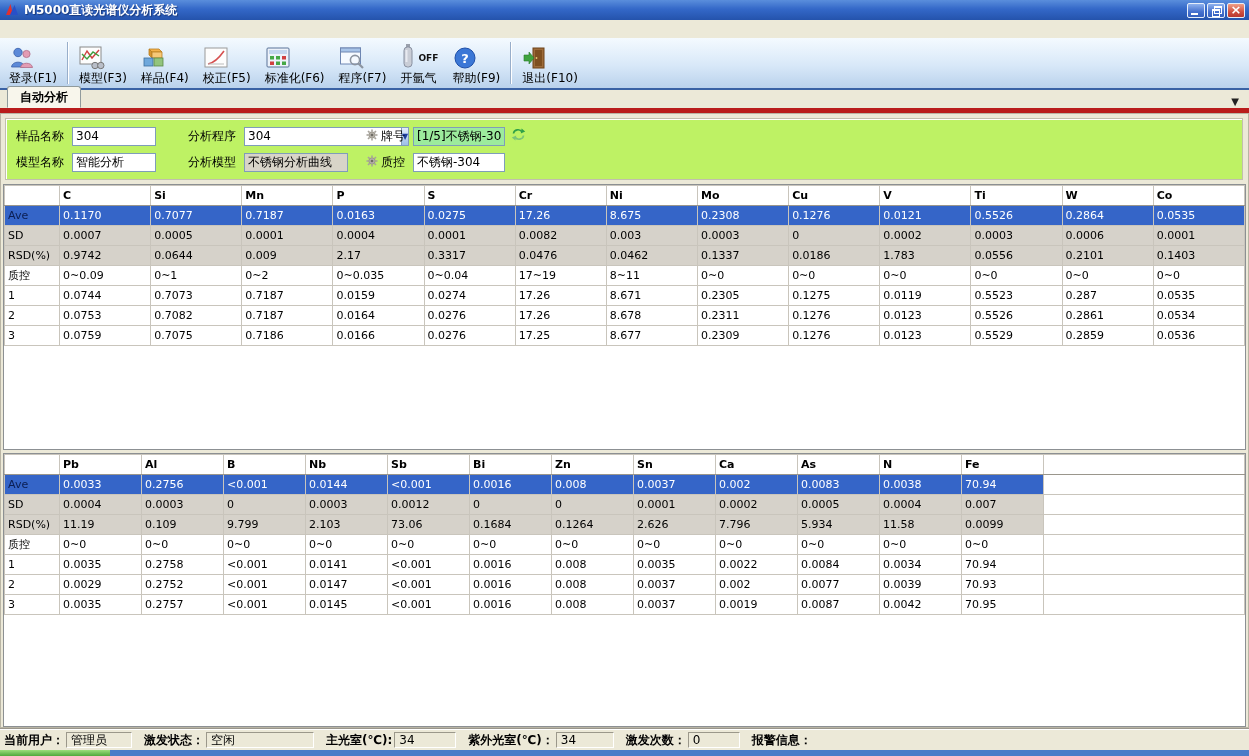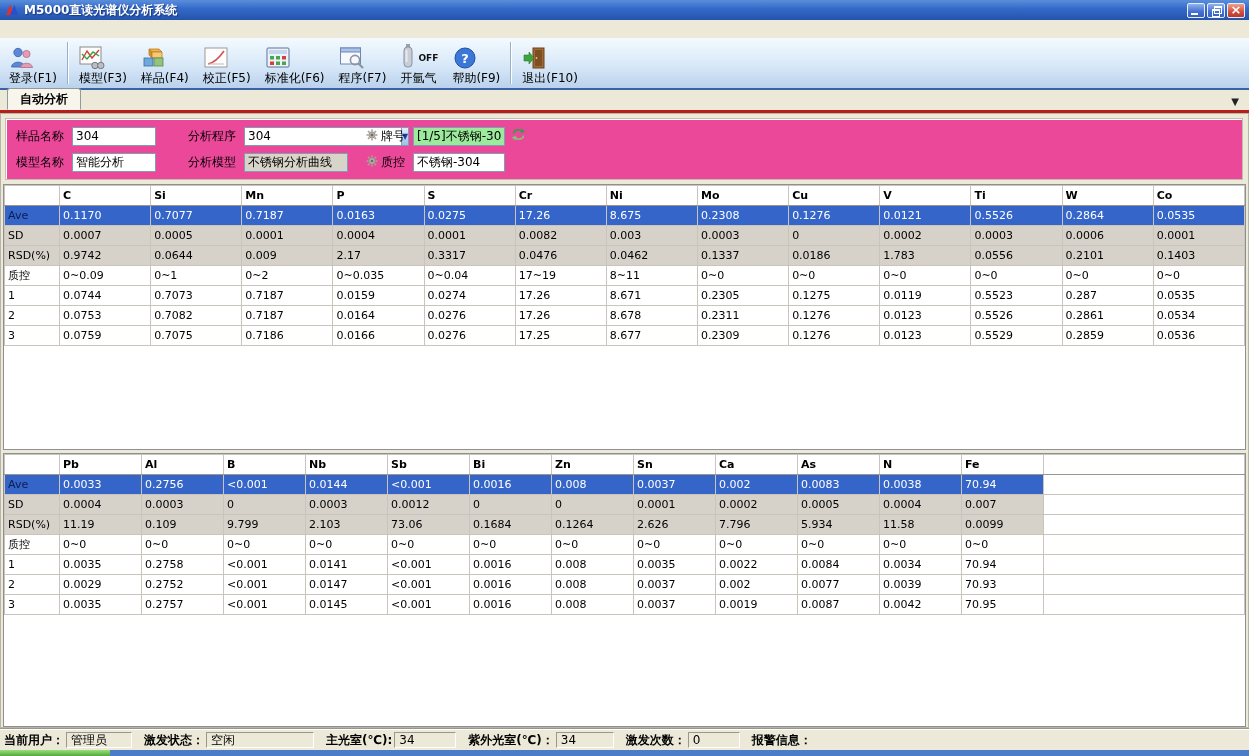--- a/index.html
+++ b/index.html
@@ -25,28 +25,28 @@
 
   
   .toolbar{position:absolute;left:0;top:38px;width:100%;height:52px;background:linear-gradient(180deg,#F4FAFF 0%,#D8E8F8 55%,#BAD2EC 100%);border-bottom:2px solid #3A62A4;box-sizing:border-box;display:flex;align-items:stretch;padding-left:2px;}
   .tool-btn{display:flex;flex-direction:column;align-items:flex-start;justify-content:flex-end;padding:2px 7px 3px 7px;white-space:nowrap;cursor:default;}
   .tool-btn .ticon{height:27px;display:flex;align-items:center;justify-content:center;gap:1px;}
   .tool-btn .tlabel{font-size:12px;line-height:14px;}
   .tool-sep{width:1px;background:#98AECA;border-right:1px solid #FFFFFF;margin:4px 3px;}
   .off{font-size:9px;font-weight:bold;color:#111;margin-left:1px;}
 
   
-  .tabstrip{position:absolute;left:0;top:92px;width:100%;height:21px;background:#ECE9D8;border-bottom:3px solid #b91c1c;box-sizing:border-box;}
+  .tabstrip{position:absolute;left:0;top:92px;width:100%;height:21px;background:#ECE9D8;border-bottom:5px solid #b91c1c;box-sizing:border-box;}
   .tab-active{position:absolute;left:7px;bottom:0;height:20px;line-height:20px;padding:0 12px;background:#F8F6EC;border:1px solid #919B9C;border-bottom:1px solid #F8F6EC;border-radius:3px 3px 0 0;font-weight:bold;}
   .tab-dd{position:absolute;right:10px;top:4px;font-size:10px;color:#222;}
 
   
   .content{position:absolute;left:0;top:113px;width:100%;height:615px;background:#ECE9D8;border:1px solid #B9B5A5;box-sizing:border-box;}
 
-  .formbox{position:absolute;left:4px;right:5px;top:4px;height:62px;border:1px solid #C2BEAE;box-shadow:inset 1px 1px 0 #fff;background:#ec4899;display:flex;align-items:center;box-sizing:border-box;gap:24px;}
+  .formbox{position:absolute;left:4px;right:5px;top:4px;height:62px;border:1px solid #C2BEAE;box-shadow:inset 1px 1px 0 #fff;background:#bef264;display:flex;align-items:center;box-sizing:border-box;gap:24px;}
   .form-grid{display:grid;grid-template-columns:auto auto auto auto auto auto auto;grid-template-rows:21px 21px;column-gap:6px;row-gap:5px;align-items:center;margin-left:10px;}
   .flabel{white-space:nowrap;padding-right:2px;}
   .field{border:1px solid #7F9DB9;background:#fff;height:19px;line-height:17px;font-size:12px;font-family:"DejaVu Sans","Liberation Sans",sans-serif;padding:0 3px;box-sizing:border-box;}
   input.field{margin:0;}
   .w84{width:84px;} .w104{width:104px;} .w92{width:92px;}
   .combo{display:flex;width:104px;}
   .combo .field{flex:1;border-right:none;width:auto;}
   .combo .dd{width:17px;height:19px;border:1px solid #7F9DB9;background:linear-gradient(180deg,#E2EEFC 0%,#9CC0E8 100%);display:flex;align-items:center;justify-content:center;box-sizing:border-box;}
   .combo .dd span{font-size:8px;color:#1C3E9C;}
   .gray-field{background:#D8D4C8;}

